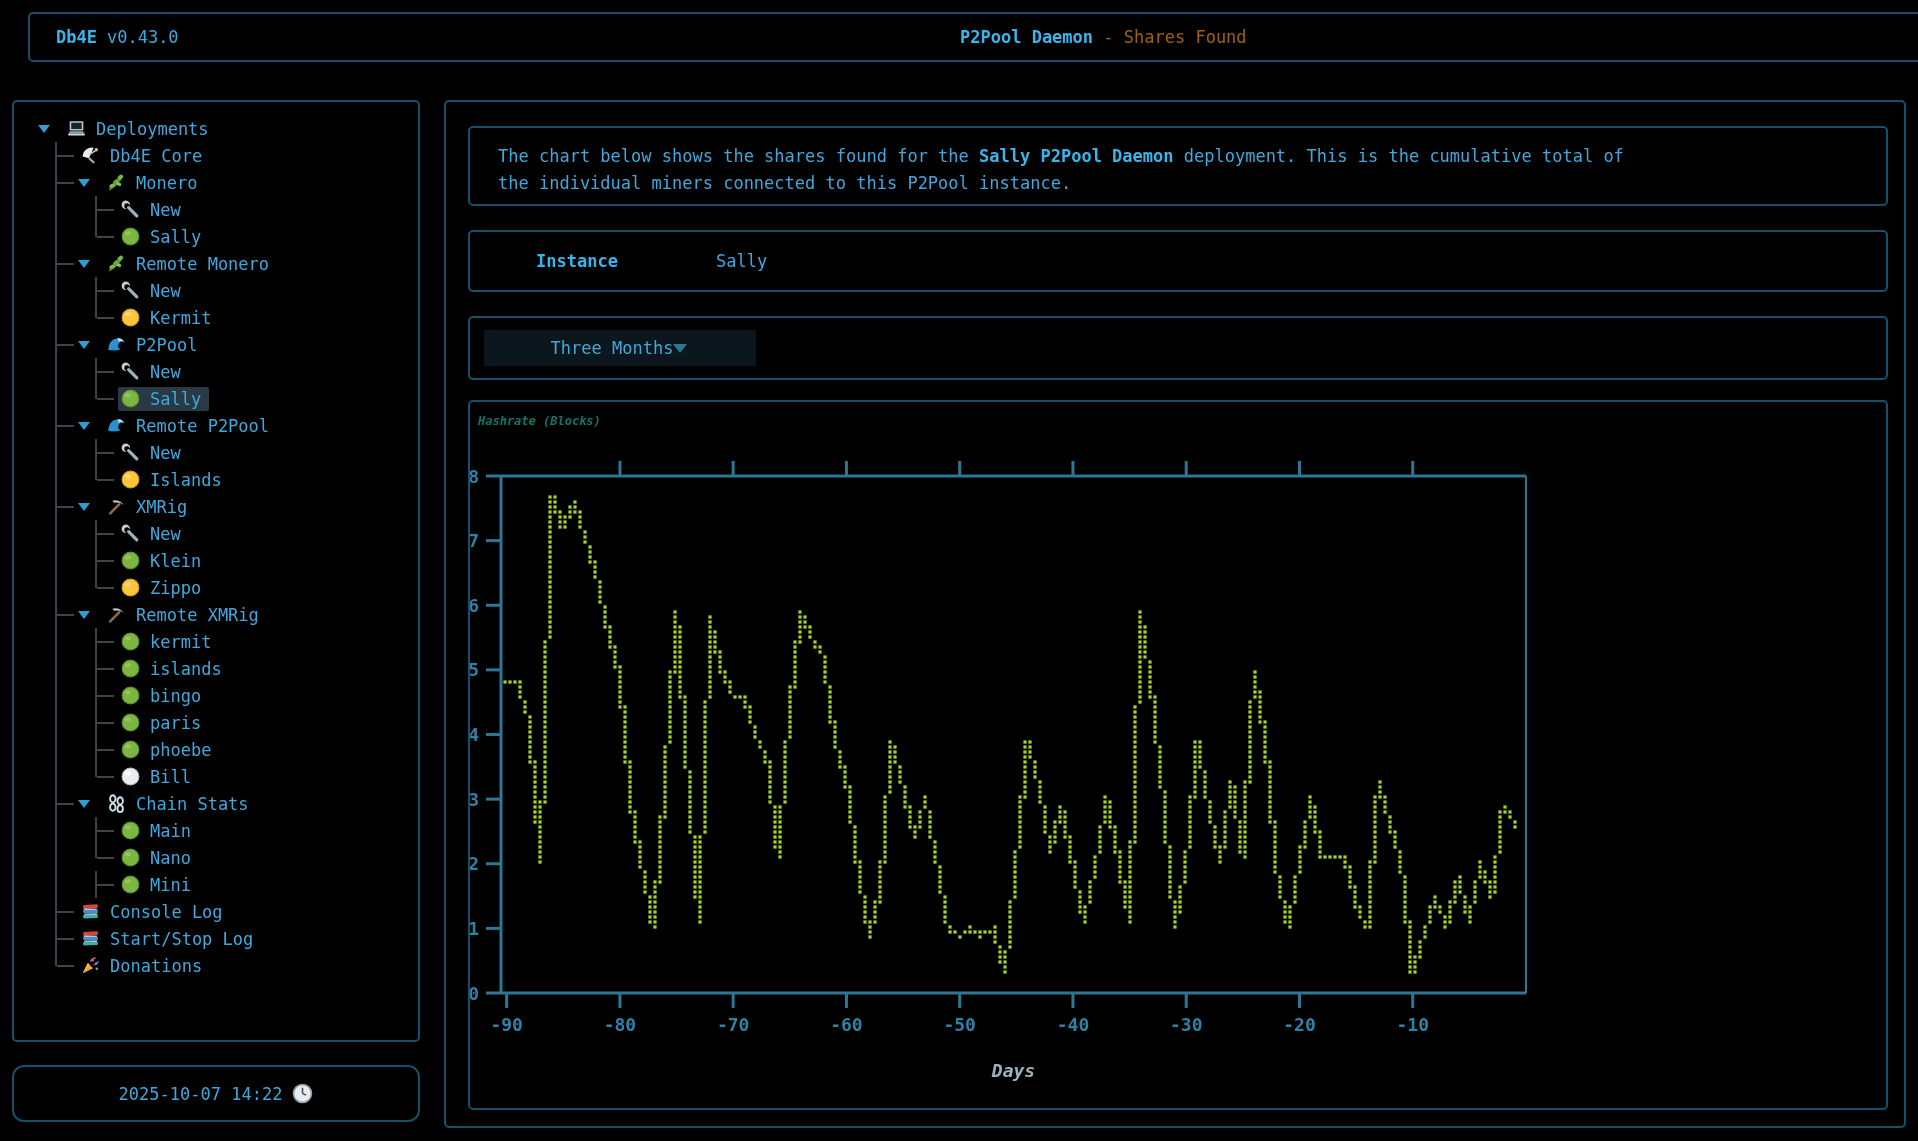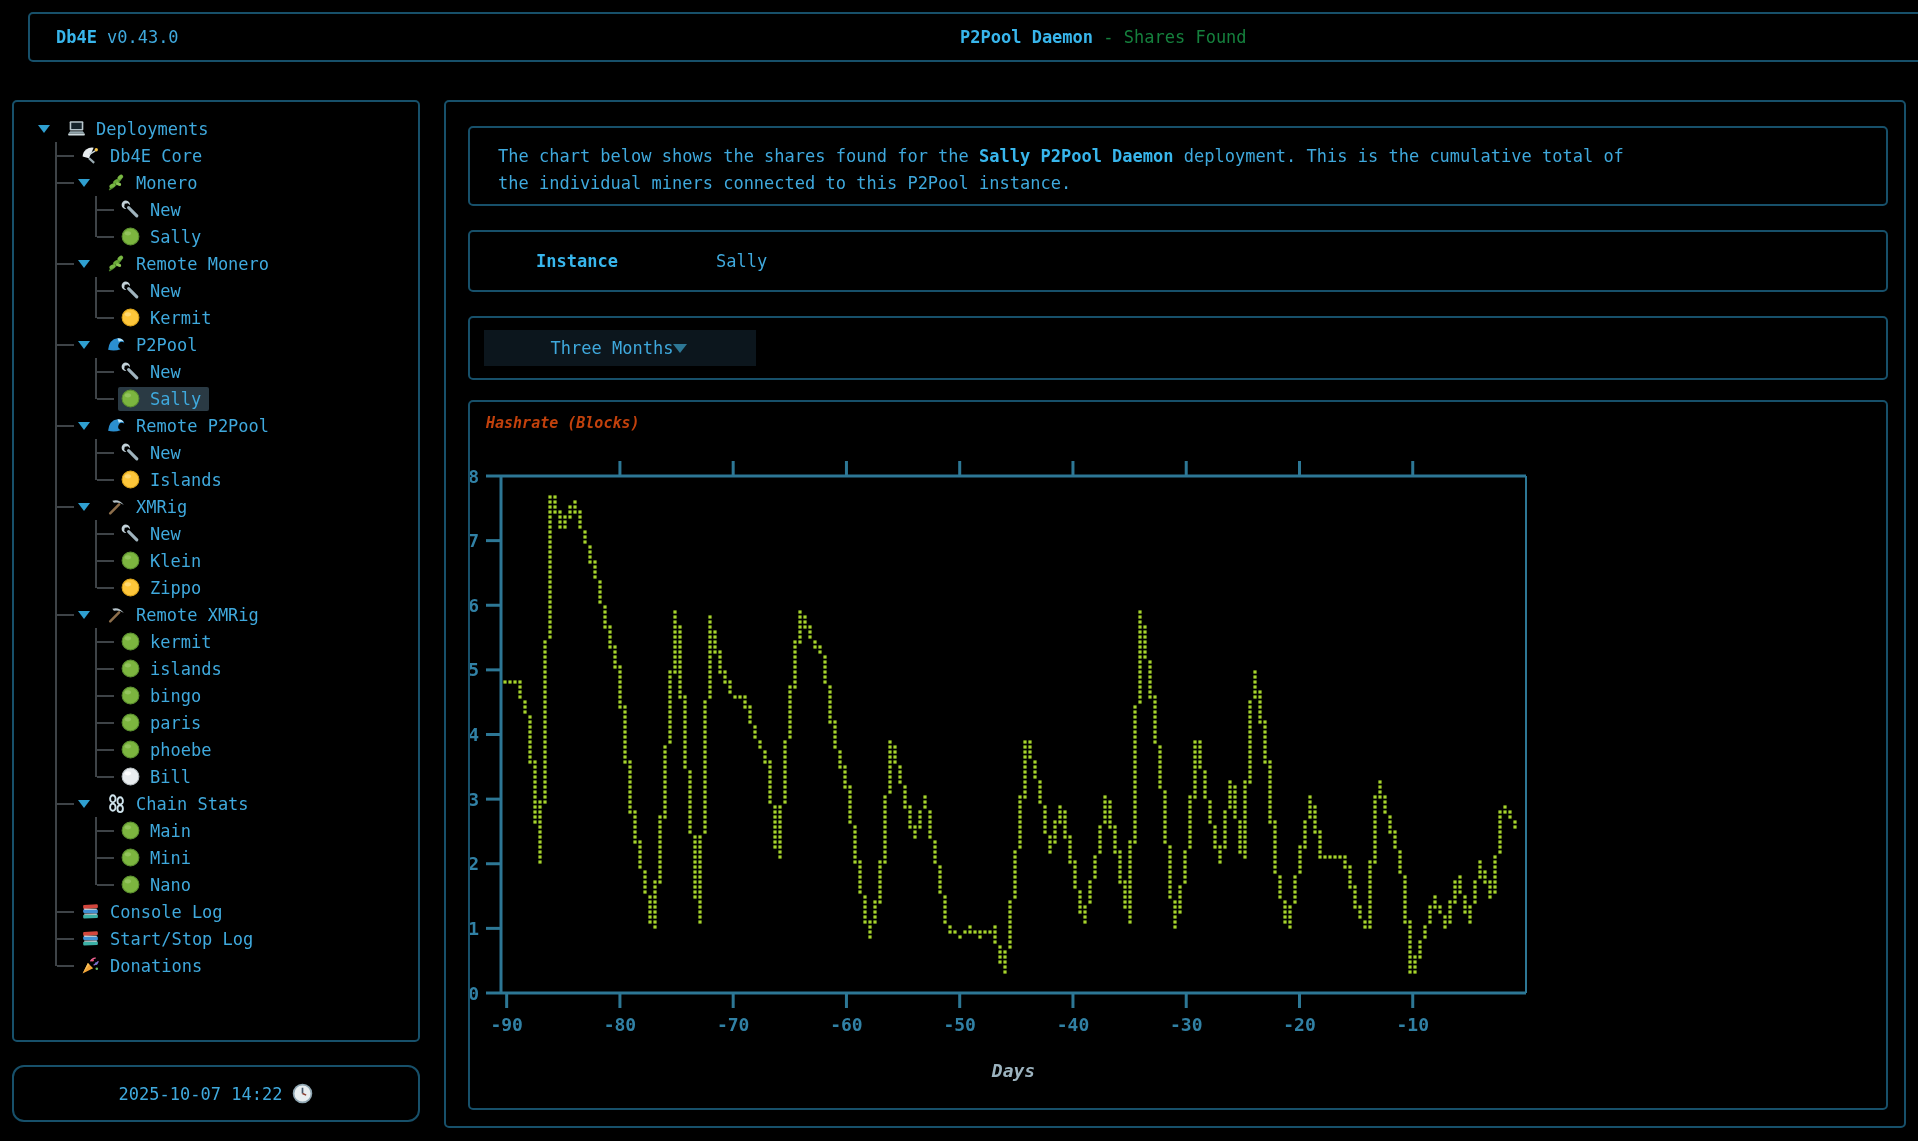--- a/index.html
+++ b/index.html
@@ -7,21 +7,21 @@
        font-family:"DejaVu Sans Mono","Liberation Mono",monospace;
        color:#3fa9dd;font-size:17px;}
   .panel{position:absolute;border:2px solid #17506a;border-radius:5px;background:#000;box-sizing:border-box;}
   .b{font-weight:bold;color:#38b6ec;}
 
   
   #header{left:28px;top:12px;width:1894px;height:50px;}
   #app-title{position:absolute;left:26px;top:13px;}
   #app-version{margin-left:10px;color:#3fa9dd;}
   #page-title{position:absolute;left:930px;top:13px;white-space:pre;}
-  #page-title .sec{color:#15803d;font-weight:normal;}
+  #page-title .sec{color:#a16207;font-weight:normal;}
 
   
   #sidebar{left:12px;top:100px;width:408px;height:942px;overflow:hidden;}
   #tree{position:absolute;left:0;top:13px;width:100%;}
   .trow{display:flex;align-items:center;height:27px;padding-left:24px;cursor:default;}
   .tc{width:40px;height:27px;position:relative;flex:none;}
   .tc.vert::before,.tc.branch::before{content:"";position:absolute;left:17px;top:0;bottom:0;width:0;border-left:2px solid #3e4347;}
   .tc.end::before{content:"";position:absolute;left:17px;top:0;height:14px;width:0;border-left:2px solid #3e4347;}
   .tc.branch::after,.tc.end::after{content:"";position:absolute;left:19px;top:13px;width:17px;height:0;border-top:2px solid #3e4347;}
   .arrowcell{width:26px;height:27px;flex:none;display:flex;align-items:center;justify-content:flex-start;}
@@ -40,21 +40,21 @@
   #main{left:444px;top:100px;width:1462px;height:1028px;}
   .inner{position:absolute;left:22px;width:1420px;}
   #desc-box{top:24px;height:80px;padding:15px 0 0 28px;line-height:27px;}
   #desc-box .ln{white-space:pre;}
   #instance-box{top:128px;height:62px;display:flex;align-items:center;padding-left:66px;}
   #instance-label{width:180px;font-weight:bold;color:#38b6ec;}
   #range-box{top:214px;height:64px;display:flex;align-items:center;padding-left:14px;}
   #range-select{width:242px;height:36px;background:#0c161d;display:flex;align-items:center;justify-content:center;padding:0 16px 0 14px;cursor:pointer;}
   #range-select .tri{border-left:7px solid transparent;border-right:7px solid transparent;border-top:9px solid #2d7795;}
   #chart-box{top:298px;height:710px;}
-  #chart-title{position:absolute;left:16px;top:12px;font-weight:bold;font-style:italic;font-size:15px;color:#c2410c;}
+  #chart-title{position:absolute;left:8px;top:12px;font-weight:bold;font-style:italic;font-size:12px;color:#0f766e;}
   #chart-svg{position:absolute;left:0;top:0;width:1416px;height:706px;}
   text.ylab,text.xlab{font-family:"DejaVu Sans Mono","Liberation Mono",monospace;font-size:18px;font-weight:bold;fill:#3181a5;}
   text.days{font-family:"DejaVu Sans Mono","Liberation Mono",monospace;font-size:18px;font-weight:bold;font-style:italic;fill:#9cb3bf;}
 </style>
 </head>
 <body>
 
 <header class="panel" id="header">
   <div id="app-title"><span class="b">Db4E</span><span id="app-version">v0.43.0</span></div>
   <div id="page-title"><span class="b">P2Pool Daemon</span><span class="sec"> - Shares Found</span></div>
@@ -436,42 +436,42 @@
             <svg viewBox="0 0 20 20">
               <circle cx="10" cy="10" r="8" fill="#7cb53f" stroke="#5b8f2f" stroke-width="1"></circle>
               <ellipse cx="7.5" cy="7" rx="3" ry="2" fill="#9ccb6b" opacity="0.7"></ellipse>
             </svg>
           </span>
           <span class="tlabel">Main</span>
         </span>
       </div>
       <div class="trow">
         <span class="tc vert"></span>
-        <span class="tc branch"></span>
+        <span class="tc end"></span>
         <span class="hl">
           <span class="ticon">
             <svg viewBox="0 0 20 20">
               <circle cx="10" cy="10" r="8" fill="#7cb53f" stroke="#5b8f2f" stroke-width="1"></circle>
               <ellipse cx="7.5" cy="7" rx="3" ry="2" fill="#9ccb6b" opacity="0.7"></ellipse>
             </svg>
           </span>
-          <span class="tlabel">Mini</span>
+          <span class="tlabel">Nano</span>
         </span>
       </div>
       <div class="trow">
         <span class="tc vert"></span>
-        <span class="tc end"></span>
+        <span class="tc branch"></span>
         <span class="hl">
           <span class="ticon">
             <svg viewBox="0 0 20 20">
               <circle cx="10" cy="10" r="8" fill="#7cb53f" stroke="#5b8f2f" stroke-width="1"></circle>
               <ellipse cx="7.5" cy="7" rx="3" ry="2" fill="#9ccb6b" opacity="0.7"></ellipse>
             </svg>
           </span>
-          <span class="tlabel">Nano</span>
+          <span class="tlabel">Mini</span>
         </span>
       </div>
       <div class="trow">
         <span class="tc branch"></span>
         <span class="hl">
           <span class="ticon">
             <svg viewBox="0 0 20 20">
               <rect x="3" y="3.5" width="14" height="3.6" rx="1" fill="#d2463d" transform="rotate(-4 10 5)"></rect>
               <rect x="3" y="8" width="14" height="3.6" rx="1" fill="#3f8fd2" transform="rotate(2 10 10)"></rect>
               <rect x="3" y="12.8" width="14" height="3.6" rx="1" fill="#3bb0a6" transform="rotate(-2 10 14)"></rect>

